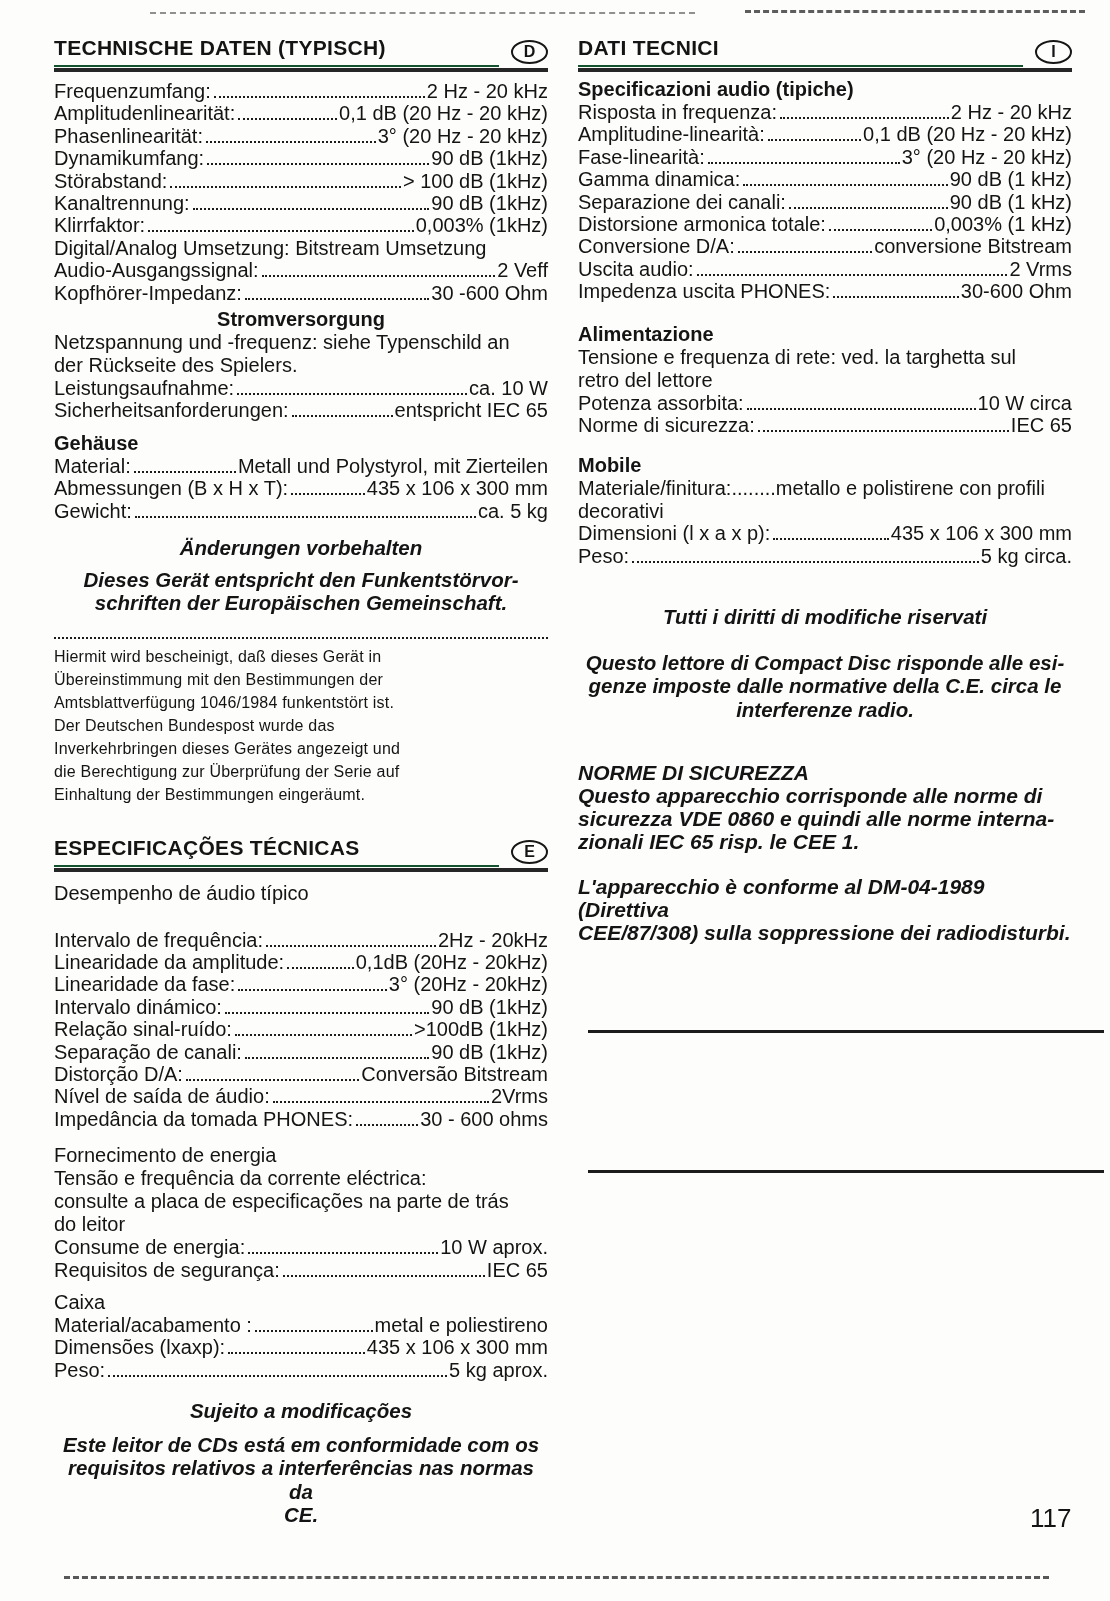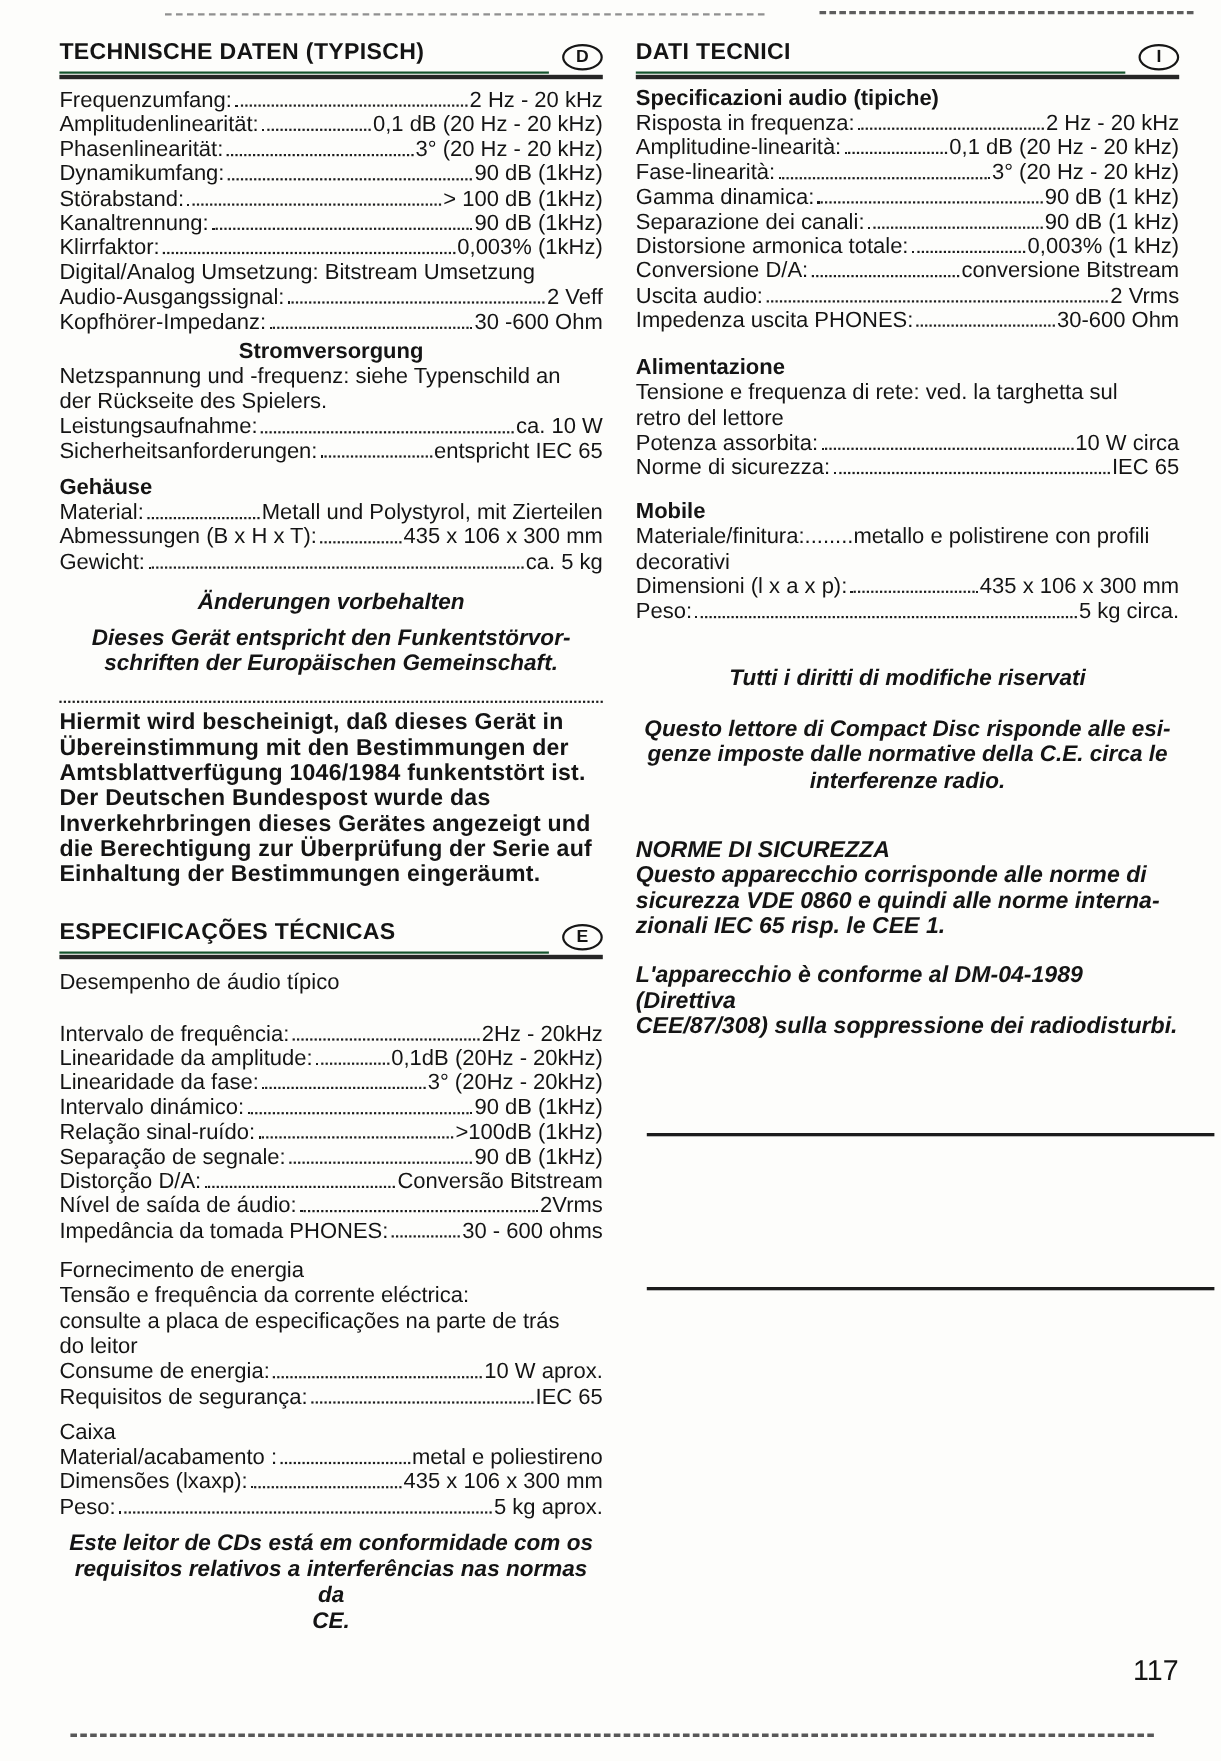--- a/index.html
+++ b/index.html
@@ -33,21 +33,21 @@
 
   .h3{font-size:20px;font-weight:bold;margin-top:12px;line-height:23px;}
   .h3.regular{font-weight:normal;}
   .note{font-size:20px;line-height:23px;white-space:pre-line;}
 
   .center-italic{
     font-style:italic;font-weight:bold;text-align:center;
     font-size:20.5px;line-height:23.5px;white-space:pre-line;
   }
   .dotted-sep{height:2px;border-bottom:2.5px dotted #1a1a1a;margin-top:20px;}
-  .cert{font-weight:bold;font-size:21px;line-height:23px;white-space:pre-line;margin-top:6px;letter-spacing:.2px;}
+  .cert{font-weight:normal;font-size:16px;line-height:23px;white-space:pre-line;margin-top:6px;letter-spacing:.2px;}
   .italic-left{font-style:italic;font-weight:bold;font-size:21px;line-height:23px;white-space:pre-line;}
 
   .hrule{position:absolute;height:2.5px;background:#1c1c1c;}
   #rule-right-1{left:588px;top:1030px;width:516px;}
   #rule-right-2{left:588px;top:1170px;width:516px;}
 
   .page-number{position:absolute;left:1030px;top:1503px;font-size:26px;line-height:30px;}
 
   .artifact{position:absolute;}
   #artifact-top-left{left:150px;top:12px;width:545px;border-top:2px dashed #909090;}
@@ -239,21 +239,21 @@
         <span class="spec-value">90 dB (1kHz)</span>
       </div>
 
       <div class="spec-row">
         <span class="spec-label">Relação sinal-ruído:</span>
         <span class="leader"></span>
         <span class="spec-value">&gt;100dB (1kHz)</span>
       </div>
 
       <div class="spec-row">
-        <span class="spec-label">Separação de segnale:</span>
+        <span class="spec-label">Separação de canali:</span>
         <span class="leader"></span>
         <span class="spec-value">90 dB (1kHz)</span>
       </div>
 
       <div class="spec-row">
         <span class="spec-label">Distorção D/A:</span>
         <span class="leader"></span>
         <span class="spec-value">Conversão Bitstream</span>
       </div>
 
@@ -304,20 +304,21 @@
         <span class="spec-value">435 x 106 x 300 mm</span>
       </div>
 
       <div class="spec-row">
         <span class="spec-label">Peso:</span>
         <span class="leader"></span>
         <span class="spec-value">5 kg aprox.</span>
       </div>
     </div>
 
+  <div class="center-italic" id="pt-change">Sujeito a modificações</div>
   <div class="center-italic" id="pt-emc">Este leitor de CDs está em conformidade com os
 requisitos relativos a interferências nas normas da
 CE.</div>
 
 </div>
 
 <div class="col col-right">
 
   <div class="section-head">
     <span class="section-title">DATI TECNICI</span>

